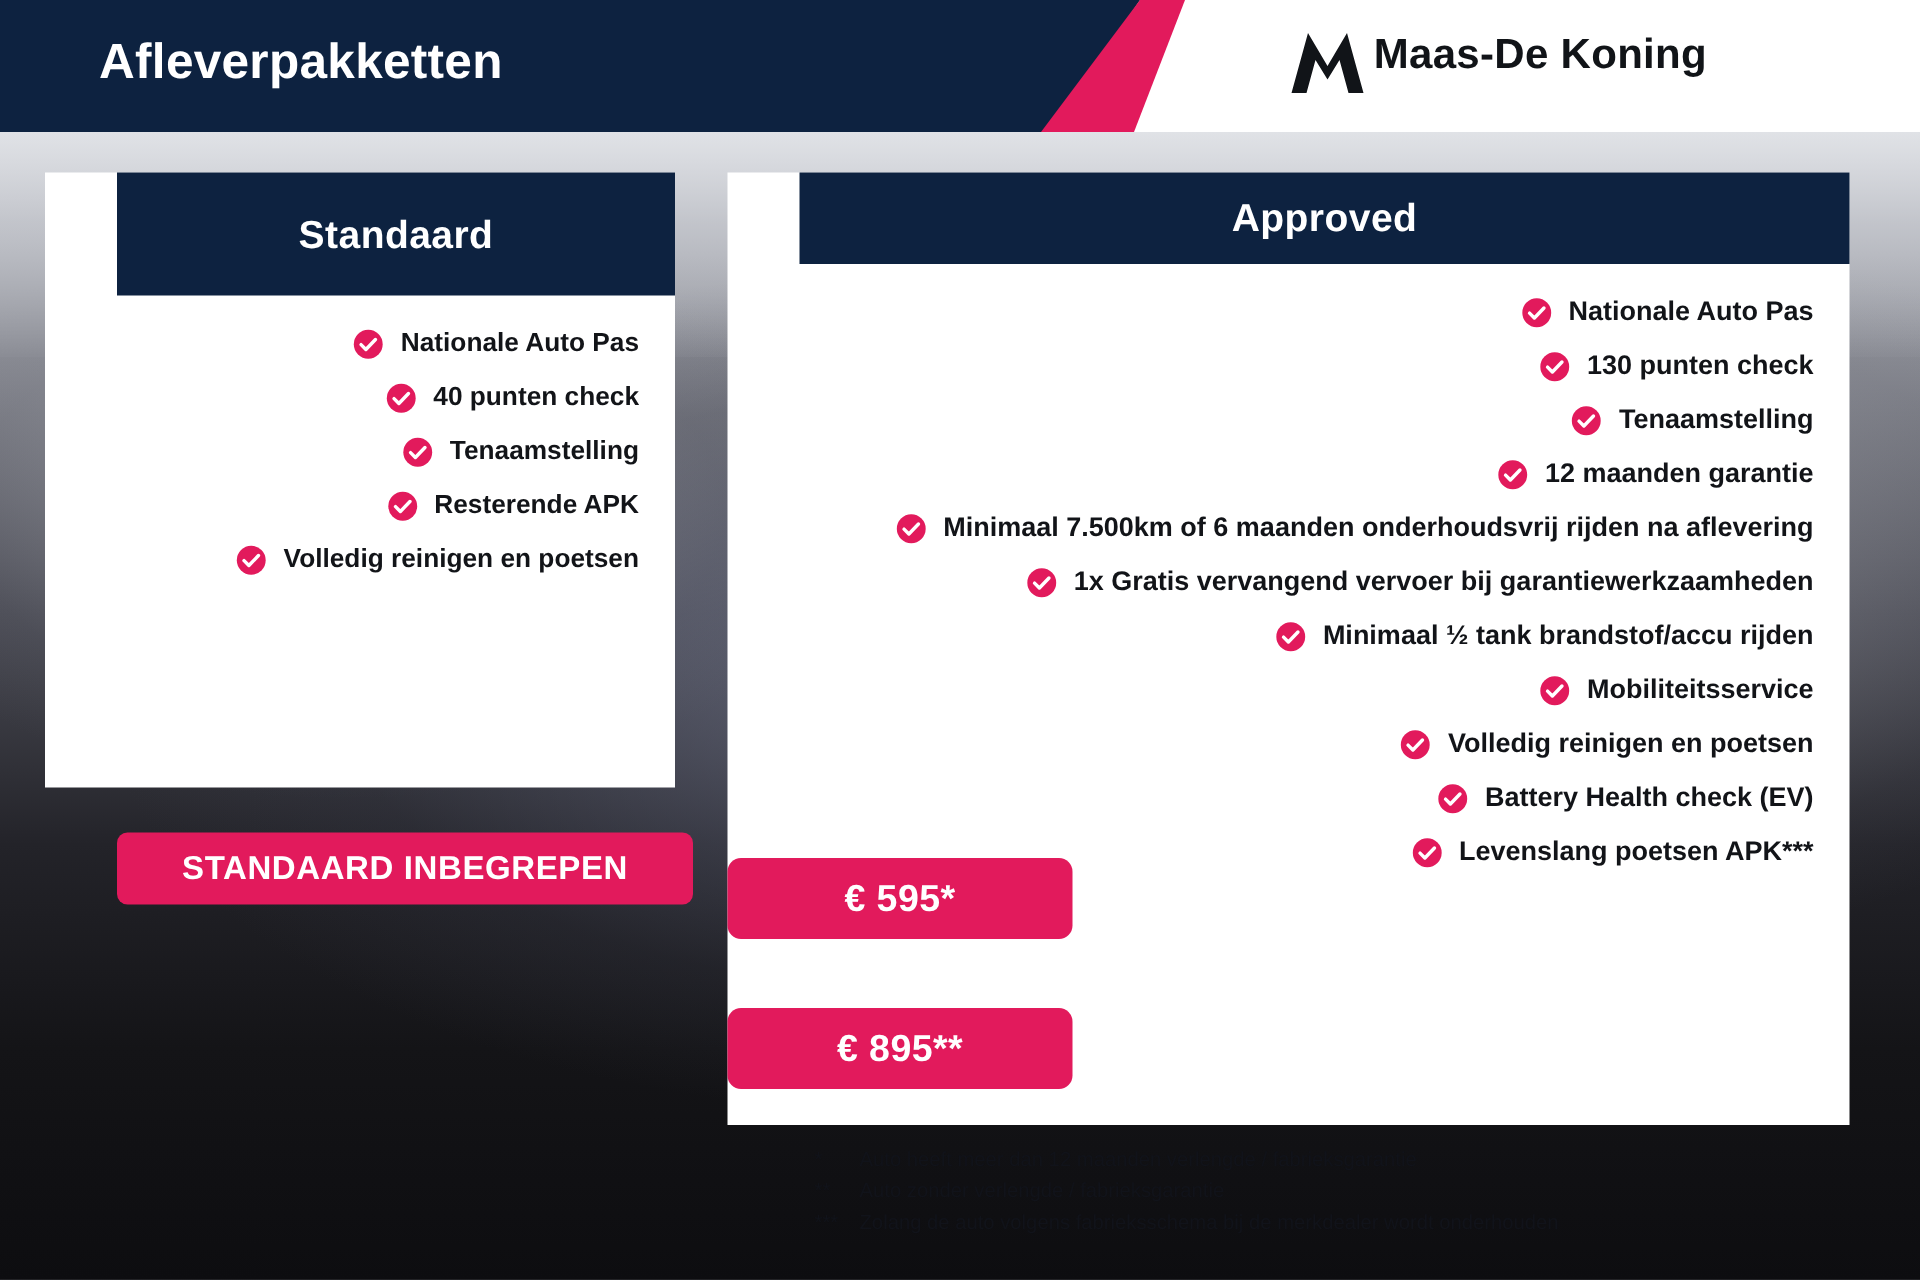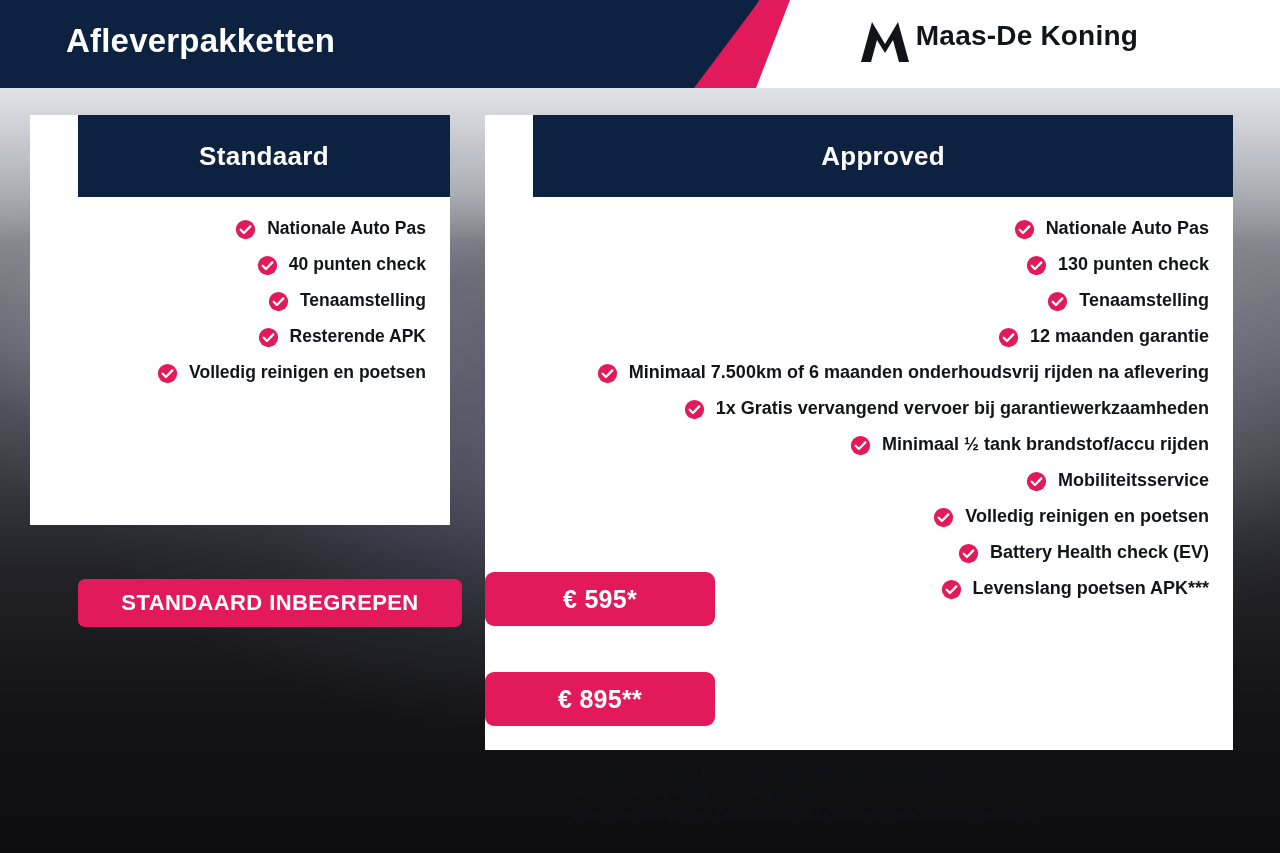--- a/index.html
+++ b/index.html
@@ -146,26 +146,25 @@
     height: 48px;
     background: #e21a5c;
     border-radius: 7px;
     color: #ffffff;
     font-size: 22px;
     font-weight: bold;
     letter-spacing: 0.4px;
     display: flex;
     align-items: center;
     justify-content: center;
-    margin-top: 24px;
   }
 
   
   #card-approved { left: 485px; top: 115px; width: 748px; height: 635px; }
-  #card-approved .card-head { height: 82px; font-size: 26px; }
+  #card-approved .card-head { height: 61px; font-size: 26px; }
   #card-approved .card-body { padding: 20px 24px 0 24px; }
   #card-approved .feature-text { font-size: 18px; }
   #card-approved .feature { margin-bottom: 13px; }
 
   .price-row {
     position: absolute;
     left: 0; right: 0;
     bottom: 24px;
     display: flex;
     justify-content: center;

